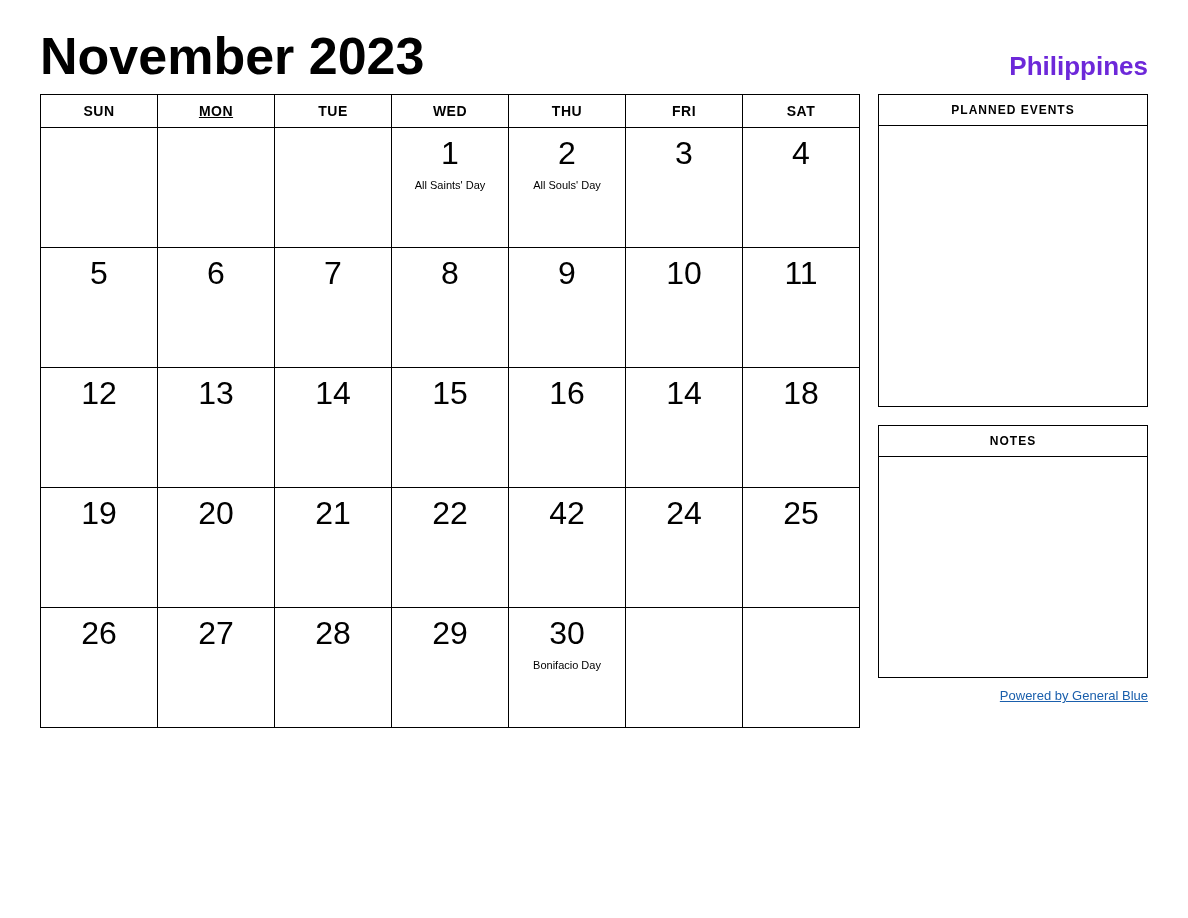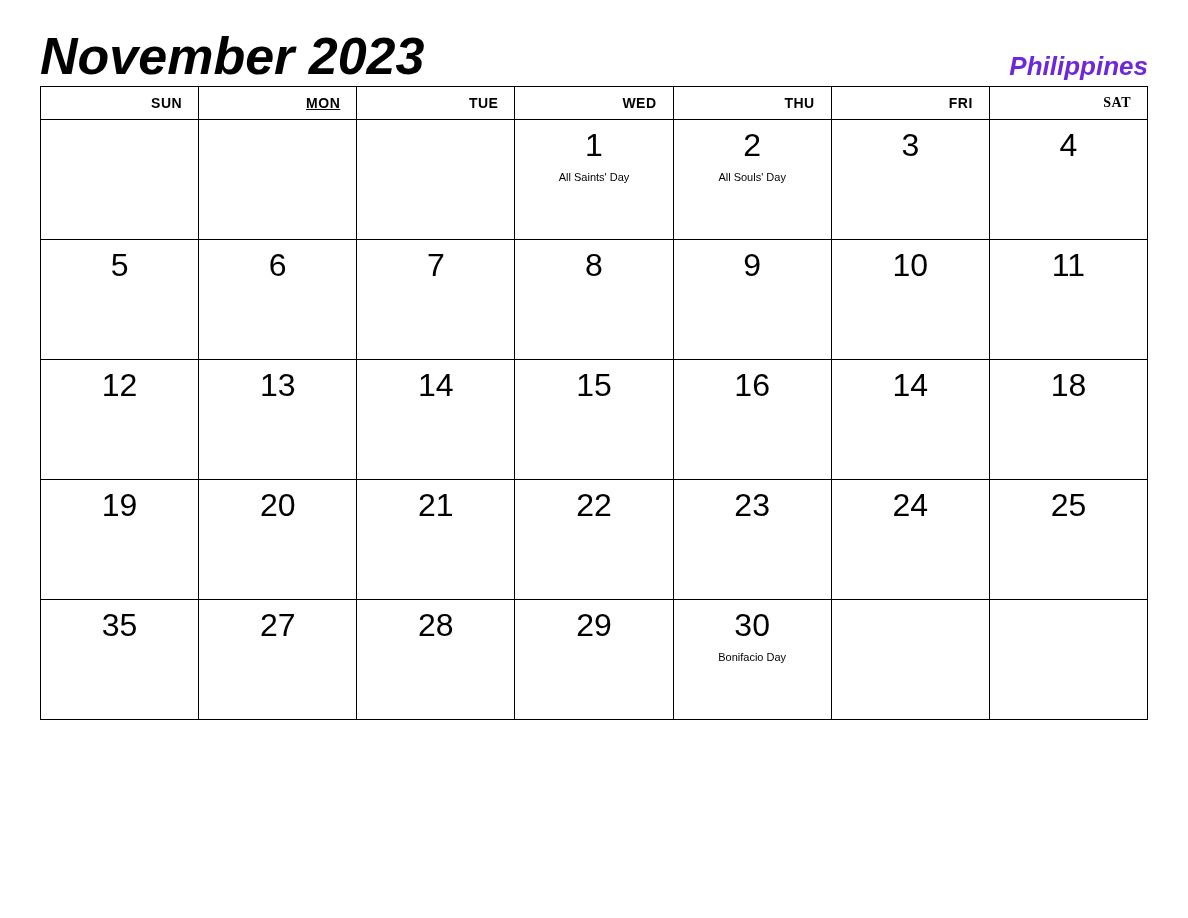--- a/index.html
+++ b/index.html
@@ -14,22 +14,21 @@
       width: 1188px;
       height: 918px;
       overflow: hidden;
       padding: 30px 40px 20px 40px;
     }
 
     .header {
       display: flex;
       justify-content: space-between;
       align-items: flex-end;
-      margin-bottom: 4px;
-      font-style: italic;
+      margin-bottom: 12px;
     }
 
     .month-title {
       font-size: 52px;
       font-weight: 900;
       color: #000;
       line-height: 1;
     }
 
     .country-title {
@@ -48,21 +47,21 @@
     }
 
     .calendar-table {
       width: 100%;
       border-collapse: collapse;
       border: 1.5px solid #000;
     }
 
     .calendar-table th {
       border: 1.5px solid #000;
-      text-align: right;
+      text-align: center;
       padding: 8px 16px;
       font-size: 14px;
       font-weight: 700;
       letter-spacing: 0.5px;
       background: #fff;
     }
 
     .calendar-table td {
       border: 1.5px solid #000;
       vertical-align: top;
@@ -139,21 +138,21 @@
       color: #1a5fac;
       text-decoration: underline;
     }
 
     .col-sun { width: 14.28%; }
     .col-mon { width: 14.28%; text-decoration: underline; }
     .col-tue { width: 14.28%; border-radius: 16px; }
     .col-wed { width: 14.28%; }
     .col-thu { width: 14.28%; margin-top: 24px; }
     .col-fri { width: 14.28%; }
-    .col-sat { width: 14.28%; font-family: Liberation Serif, serif; }
+    .col-sat { width: 14.28%; }
   </style>
 </head>
 <body>
 
 <div class="header">
   <div class="month-title">November 2023</div>
   <div class="country-title">Philippines</div>
 </div>
 
 <div class="main-content">
@@ -288,38 +287,38 @@
                 <span class="day-number">21</span>
               </div>
             </td>
             <td>
               <div class="day-cell-content">
                 <span class="day-number">22</span>
               </div>
             </td>
             <td>
               <div class="day-cell-content">
-                <span class="day-number">23</span>
+                <span class="day-number">42</span>
               </div>
             </td>
             <td>
               <div class="day-cell-content">
                 <span class="day-number">24</span>
               </div>
             </td>
             <td>
               <div class="day-cell-content">
                 <span class="day-number">25</span>
               </div>
             </td>
           </tr>
           <tr>
             <td>
               <div class="day-cell-content">
-                <span class="day-number">35</span>
+                <span class="day-number">26</span>
               </div>
             </td>
             <td>
               <div class="day-cell-content">
                 <span class="day-number">27</span>
               </div>
             </td>
             <td>
               <div class="day-cell-content">
                 <span class="day-number">28</span>
@@ -336,13 +335,28 @@
                 <span class="holiday-label">Bonifacio Day</span>
               </div>
             </td>
             <td class="empty-cell"></td>
             <td class="empty-cell"></td>
           </tr>
         </tbody>
     </table>
   </div>
 
+  <div class="sidebar">
+    <div class="sidebar-box">
+      <div class="sidebar-box-header">PLANNED EVENTS</div>
+      <div class="sidebar-box-body"></div>
+    </div>
+
+    <div class="sidebar-box notes-box">
+      <div class="sidebar-box-header">NOTES</div>
+      <div class="sidebar-box-body notes-box-body"></div>
+    </div>
+
+    <div class="powered-by">
+      <a href="#">Powered by General Blue</a>
+    </div>
+  </div>
 </div>
 
 </body></html>

